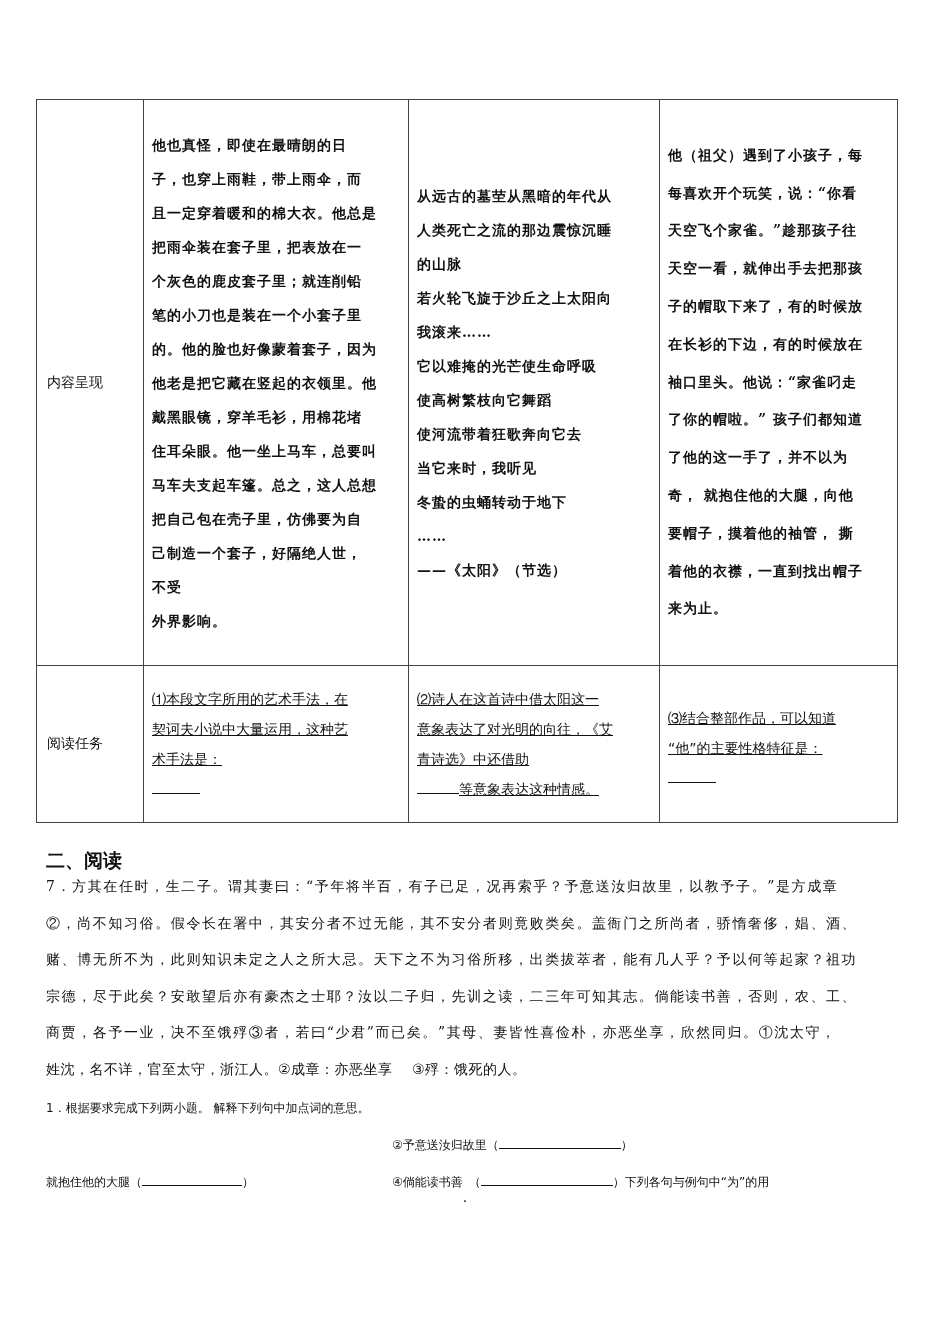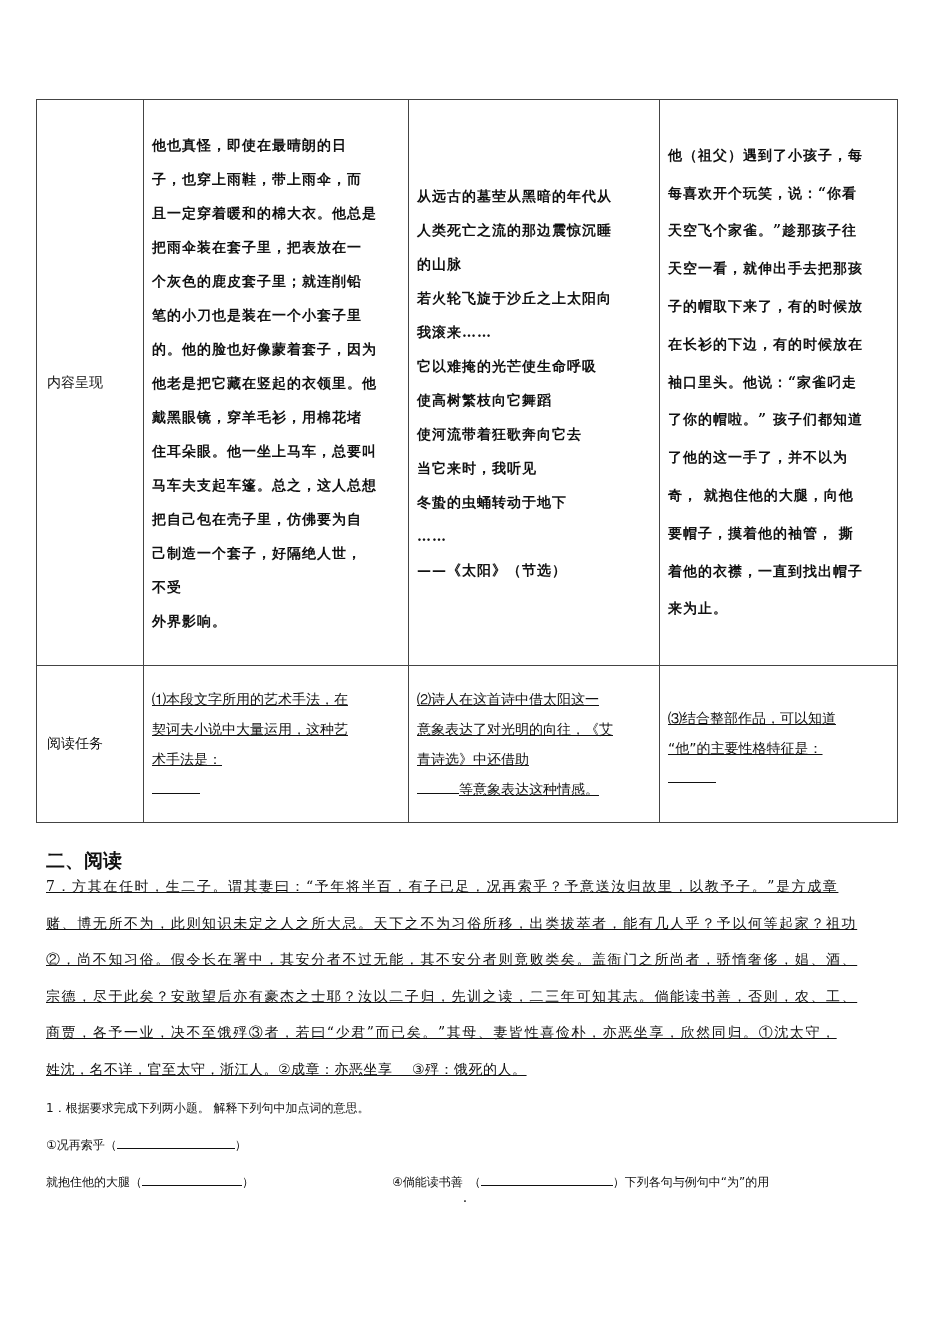--- a/index.html
+++ b/index.html
@@ -25,21 +25,21 @@
   .task-text { font-family:"DejaVu Sans","Liberation Sans",sans-serif; font-size:14px;
     line-height:30px; padding:8px 8px;text-decoration:underline; }
   .blank { display:inline-block; border-bottom:1px solid #111; width:48px; height:1px;
     vertical-align:baseline; }
   .blank.short { width:42px; }
 
   .section-title { position:absolute; left:46px; top:848px; font-family:"DejaVu Sans","Liberation Sans",sans-serif;
     font-size:19px; font-weight:bold; }
   .passage { position:absolute; left:46px; top:868px; width:862px;
     font-size:14px; line-height:36.5px; letter-spacing:1.6px; }
-  .passage .line { display:block; white-space:nowrap;text-decoration:underline; }
+  .passage .line { display:block; white-space:nowrap; }
   .notes { font-family:"DejaVu Sans","Liberation Sans",sans-serif; letter-spacing:0.5px; }
 
   .questions { position:absolute; left:46px; top:1094px; width:862px;
     font-family:"DejaVu Sans","Liberation Sans",sans-serif; font-size:12px; }
   .q-row { position:relative; height:37px; line-height:28px; white-space:nowrap; }
   .q-left { position:absolute; left:0; }
   .q-right { position:absolute; left:346px; }
   .answer-blank { display:inline-block; border-bottom:1px solid #111; height:14px;
     vertical-align:baseline; }
   .dot { position:relative; }
@@ -139,34 +139,34 @@
         </div>
       </td>
     </tr>
   </tbody>
     </table>
 
   <div class="section-title">二、阅读</div>
 
   <div class="passage">
     <span class="line">7．方其在任时，生二子。谓其妻曰：“予年将半百，有子已足，况再索乎？予意送汝归故里，以教予子。”是方成章</span>
+    <span class="line">②，尚不知习俗。假令长在署中，其安分者不过无能，其不安分者则竟败类矣。盖衙门之所尚者，骄惰奢侈，娼、酒、</span>
     <span class="line">赌、博无所不为，此则知识未定之人之所大忌。天下之不为习俗所移，出类拔萃者，能有几人乎？予以何等起家？祖功</span>
-    <span class="line">②，尚不知习俗。假令长在署中，其安分者不过无能，其不安分者则竟败类矣。盖衙门之所尚者，骄惰奢侈，娼、酒、</span>
     <span class="line">宗德，尽于此矣？安敢望后亦有豪杰之士耶？汝以二子归，先训之读，二三年可知其志。倘能读书善，否则，农、工、</span>
     <span class="line">商贾，各予一业，决不至饿殍③者，若曰“少君”而已矣。”其母、妻皆性喜俭朴，亦恶坐享，欣然同归。①沈太守，</span>
     <span class="line notes">姓沈，名不详，官至太守，浙江人。②成章：亦恶坐享　 ③殍：饿死的人。</span>
   </div>
 
   <div class="questions">
     <div class="q-row">
       <span class="q-left">1．根据要求完成下列两小题。 解释下列句中加点词的意思。</span>
     </div>
     <div class="q-row">
-      <span class="q-left">
-        <span>①况再索乎（</span><span class="answer-blank" style="width:118px"></span><span>）</span>
+      <span class="q-right">
+        <span>②予意送汝归故里（</span><span class="answer-blank" style="width:122px"></span><span>）</span>
       </span>
     </div>
     <div class="q-row">
       <span class="q-left">
         <span>就抱住他的大腿（</span><span class="answer-blank" style="width:100px"></span><span>）</span>
       </span>
       <span class="q-right">
         <span>④倘能读书</span><span class="dot">善</span><span style="margin-left:6px">（</span><span class="answer-blank" style="width:132px"></span><span>）下列各句与例句中“为”的用</span>
       </span>
     </div>

